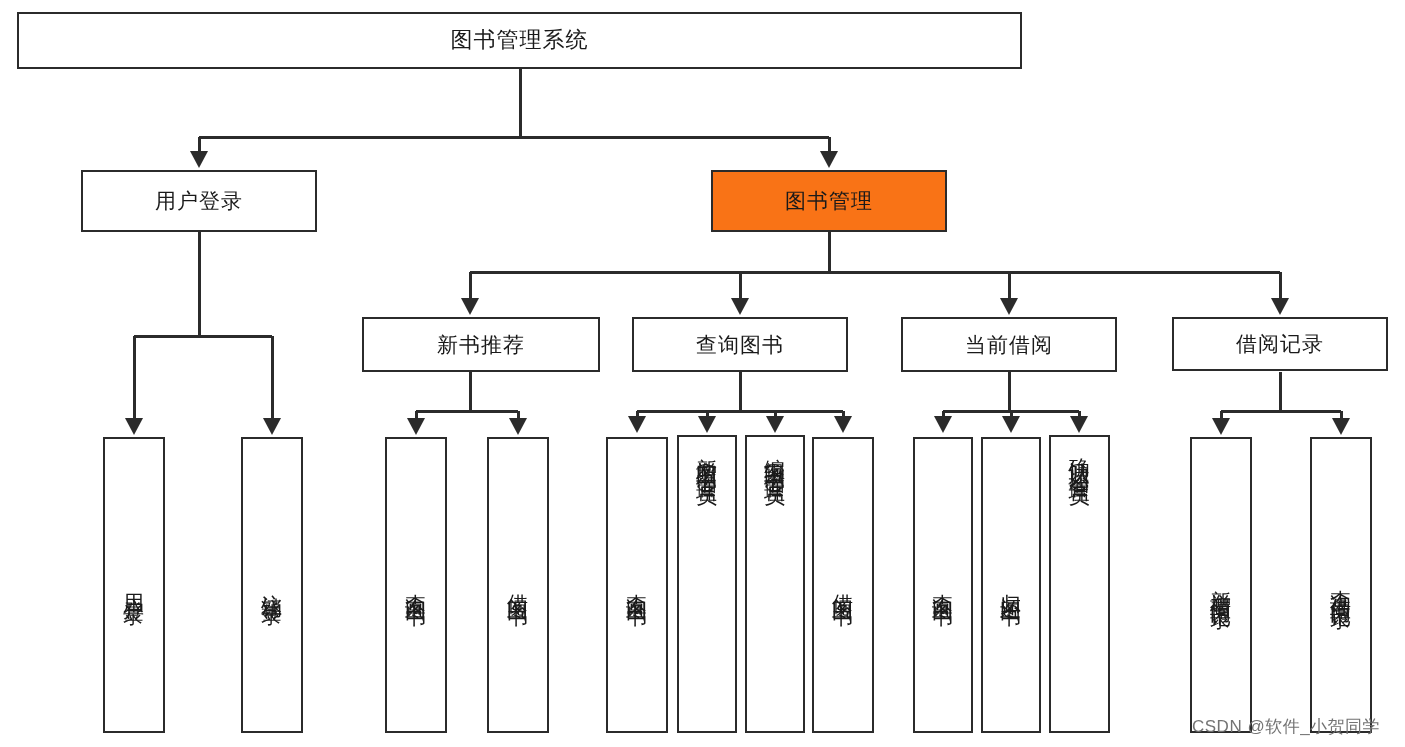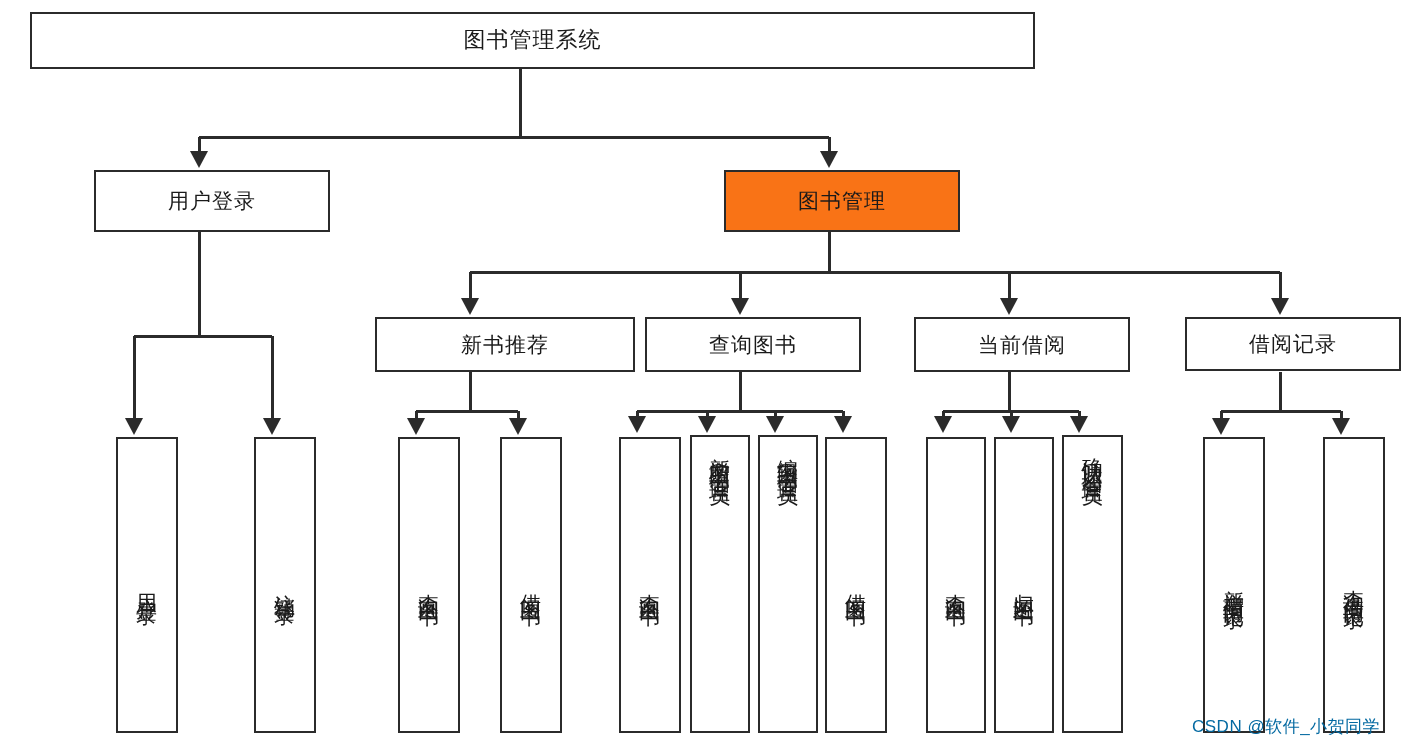--- a/index.html
+++ b/index.html
@@ -27,21 +27,20 @@
     height: 747px;
   }
   .node-box {
     position: absolute;
     box-sizing: border-box;
     background: #ffffff;
     border: 2px solid #2b2b2b;
     display: flex;
     align-items: center;
     justify-content: center;
-    margin-left: 13px;
   }
   .node-label-h {
     font-size: 21px;
     color: #1a1a1a;
     line-height: 1.1;
     white-space: nowrap;
     letter-spacing: 1px;
   }
   .node-box.root .node-label-h { font-size: 22px; }
   .node-box.vertical {
@@ -130,21 +129,21 @@
   <div id="node-layer">
       <div class="node-box root" style="left: 17px; top: 12px; width: 1005px; height: 57px; border-color: rgb(43, 43, 43); background: rgb(255, 255, 255);">
         <span class="node-label-h" style="color: rgb(26, 26, 26);">图书管理系统</span>
       </div>
       <div class="node-box" style="left: 81px; top: 170px; width: 236px; height: 62px; border-color: rgb(43, 43, 43); background: rgb(255, 255, 255);">
         <span class="node-label-h" style="color: rgb(26, 26, 26);">用户登录</span>
       </div>
       <div class="node-box" style="left: 711px; top: 170px; width: 236px; height: 62px; border-color: rgb(43, 43, 43); background: #f97316;">
         <span class="node-label-h" style="color: rgb(26, 26, 26);">图书管理</span>
       </div>
-      <div class="node-box" style="left: 362px; top: 317px; width: 260px; height: 55px; border-color: rgb(43, 43, 43); background: rgb(255, 255, 255); justify-content: center;">
+      <div class="node-box" style="left: 362px; top: 317px; width: 238px; height: 55px; border-color: rgb(43, 43, 43); background: rgb(255, 255, 255); justify-content: center;">
         <span class="node-label-h" style="color: rgb(26, 26, 26);">新书推荐</span>
       </div>
       <div class="node-box" style="left: 632px; top: 317px; width: 216px; height: 55px; border-color: rgb(43, 43, 43); background: rgb(255, 255, 255);">
         <span class="node-label-h" style="color: rgb(26, 26, 26);">查询图书</span>
       </div>
       <div class="node-box" style="left: 901px; top: 317px; width: 216px; height: 55px; border-color: rgb(43, 43, 43); background: rgb(255, 255, 255);">
         <span class="node-label-h" style="color: rgb(26, 26, 26); text-align: center;">当前借阅</span>
       </div>
       <div class="node-box" style="left: 1172px; top: 317px; width: 216px; height: 54px; border-color: rgb(43, 43, 43); background: rgb(255, 255, 255);">
         <span class="node-label-h" style="color: rgb(26, 26, 26);">借阅记录</span>
@@ -182,14 +181,14 @@
       <div class="node-box vertical top-align" style="left: 1049px; top: 435px; width: 61px; height: 298px; border-color: rgb(43, 43, 43); background: rgb(255, 255, 255);">
         <span class="node-label-v" style="color: rgb(26, 26, 26);">确认归还（管理员）</span>
       </div>
       <div class="node-box vertical" style="left: 1190px; top: 437px; width: 62px; height: 296px; border-color: rgb(43, 43, 43); background: rgb(255, 255, 255);">
         <span class="node-label-v" style="color: rgb(26, 26, 26);">新增借阅记录</span>
       </div>
       <div class="node-box vertical" style="left: 1310px; top: 437px; width: 62px; height: 296px; border-color: rgb(43, 43, 43); background: rgb(255, 255, 255);">
         <span class="node-label-v" style="color: rgb(26, 26, 26);">查询借阅记录</span>
       </div>
     </div>
-  <div class="watermark" style="left: 1192px; top: 715px; color: #0369a1;">CSDN @软件_小贺同学</div>
+  <div class="watermark" style="left: 1192px; top: 715px; color: #737373;">CSDN @软件_小贺同学</div>
 </div>
 
 </body></html>

